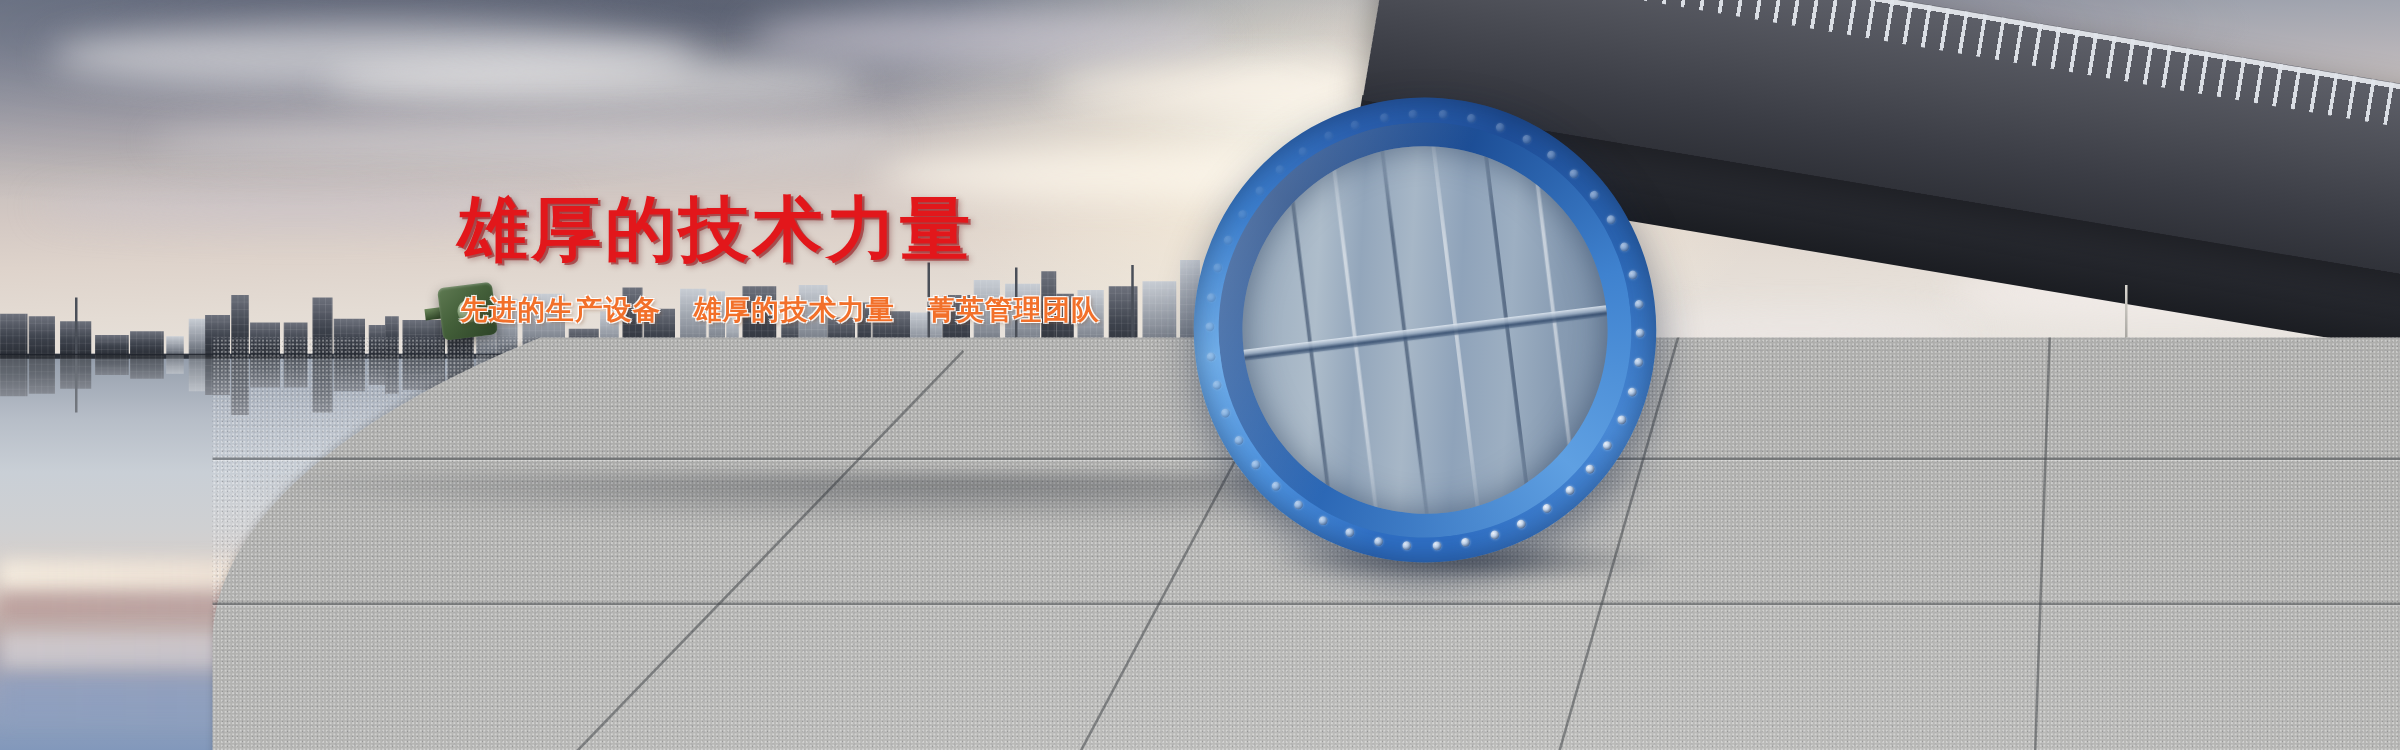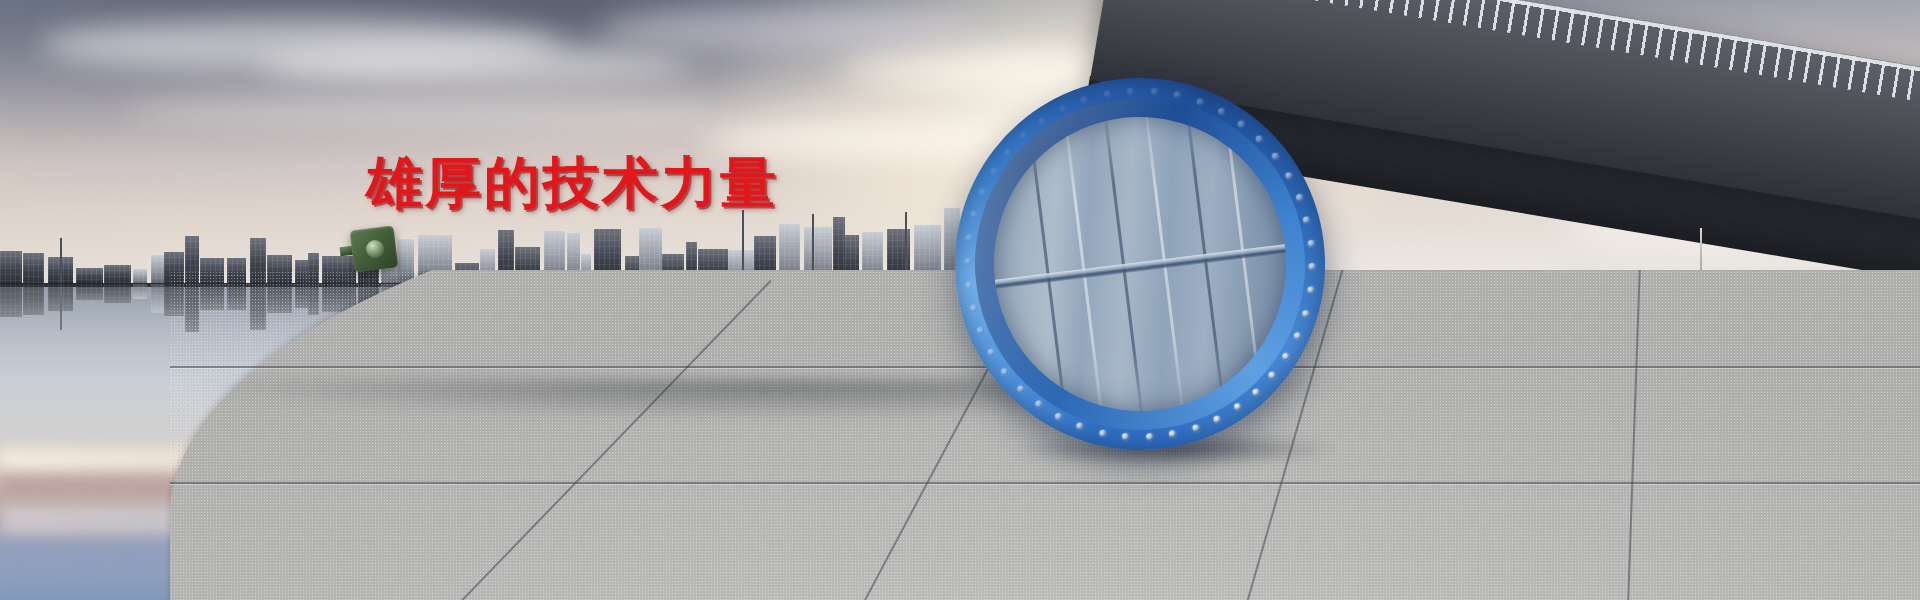--- a/index.html
+++ b/index.html
@@ -501,16 +501,17 @@
         <div class="bolt" style="left: calc(96.166% - 3.5px); top: calc(43.6546% - 3.5px); opacity: 0.7;"></div>
       </div>
   </div>
   <div class="actuator-arm"></div>
   <div class="actuator"></div>
   <div class="actuator-hub"></div>
 
   <div class="copy">
     <h1 class="headline">雄厚的技术力量</h1>
 
+    <div class="subline"><span>先进的生产设备</span><span class="gap"></span><span>雄厚的技术力量</span><span class="gap"></span><span>菁英管理团队</span></div>
 
   </div>
 
 </div>
 
 </body></html>

